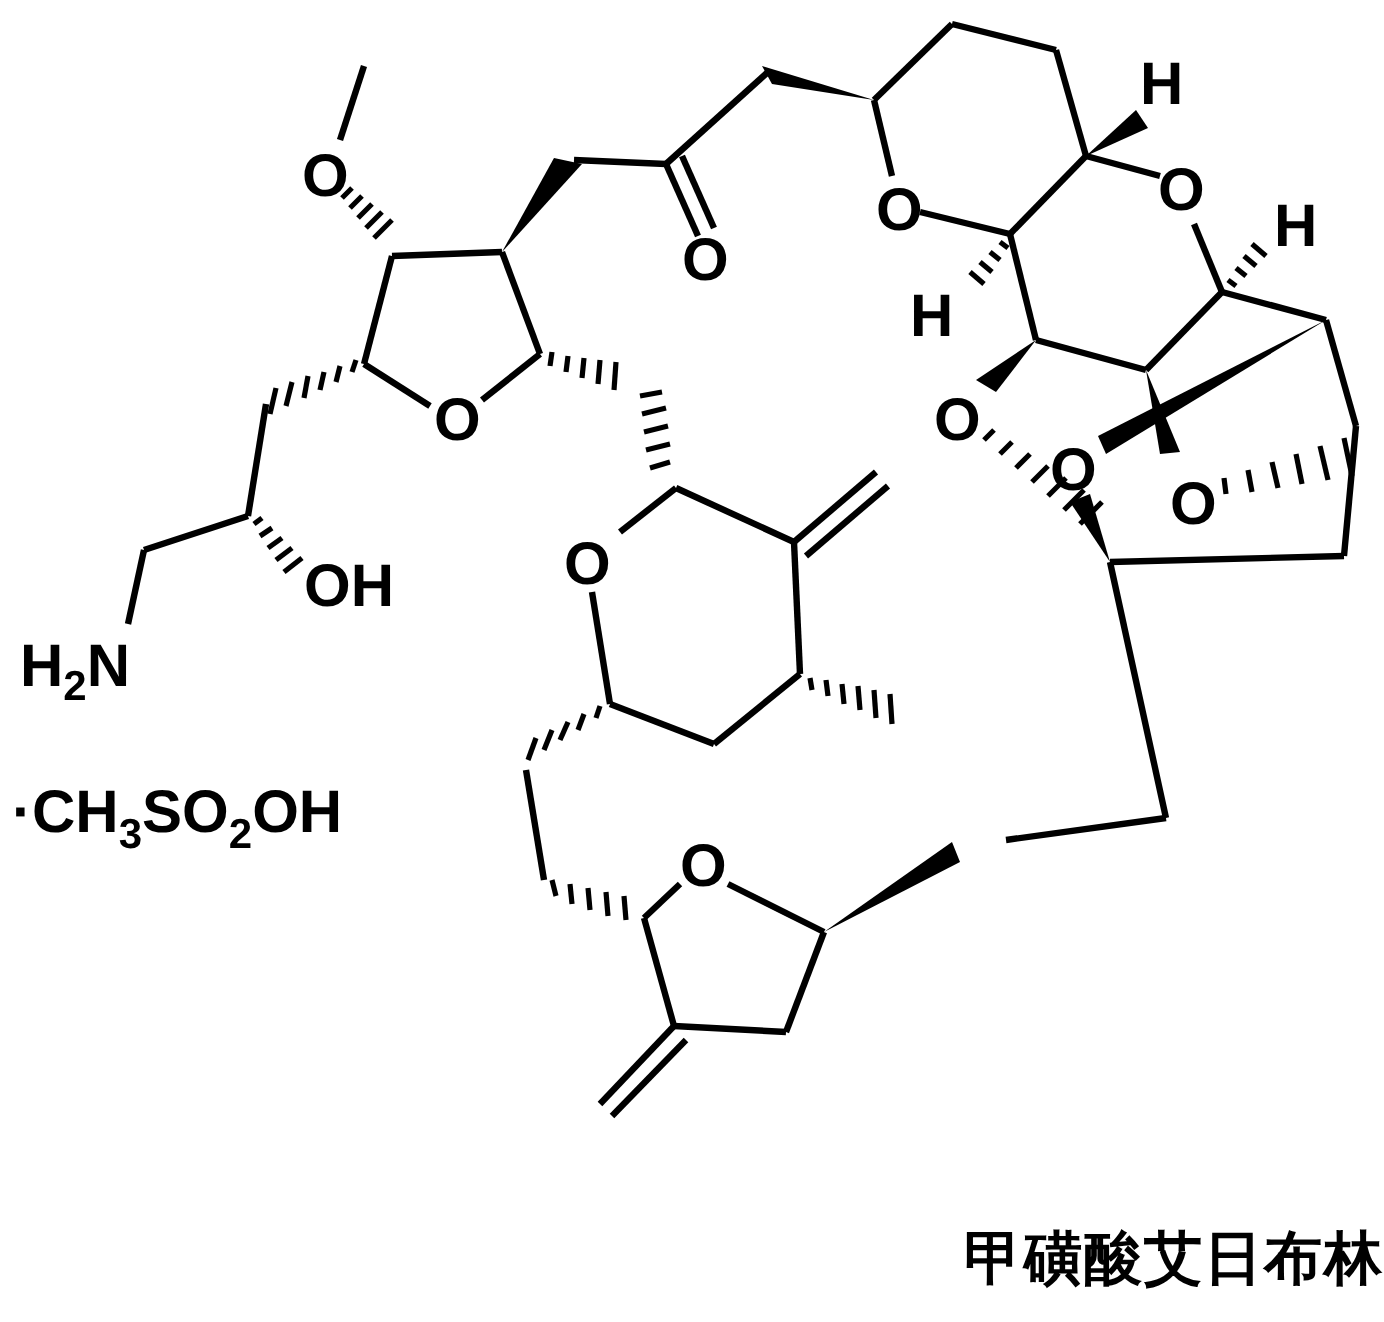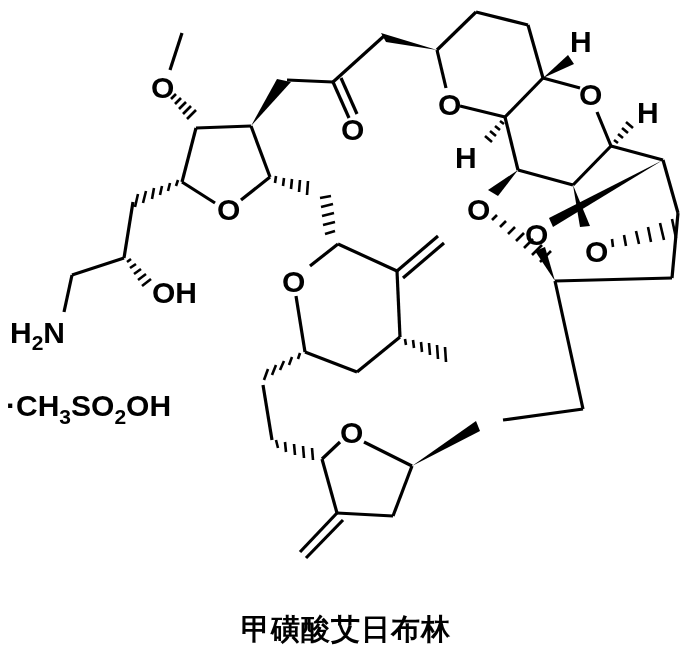--- a/index.html
+++ b/index.html
@@ -1,21 +1,21 @@
 <!DOCTYPE html>
 <html><head>
 <meta charset="utf-8">
 <style>
   html, body { margin: 0; padding: 0; background: #ffffff; }
   body { width: 692px; height: 661px; position: relative; overflow: hidden; font-family: "Liberation Sans", sans-serif; }
   #structure { position: absolute; left: 0; top: 0; width: 692px; height: 661px; }
   .bond { stroke: #000; stroke-width: 3.2; fill: none; stroke-linecap: butt; stroke-linejoin: miter; }
   .atom { font-family: "Liberation Sans", sans-serif; font-weight: bold; font-size: 30px; fill: #000; }
   .sub { font-size: 21px; }
-  .caption { position: absolute; left: 0; width: 692px; top: 610px; text-align: center; font-family: "DejaVu Sans", sans-serif; font-weight: bold; font-size: 29px; color: #000; letter-spacing: 1px; }
+  .caption { position: absolute; left: 0; width: 692px; top: 610px; text-align: right; font-family: "DejaVu Sans", sans-serif; font-weight: bold; font-size: 29px; color: #000; letter-spacing: 1px; }
 </style>
 </head>
 <body>
 
 <svg id="structure" viewBox="0 0 692 661" xmlns="http://www.w3.org/2000/svg">
   <defs>
     <pattern id="hash" width="4" height="4" patternUnits="userSpaceOnUse"></pattern>
   </defs>
 
   <g class="bond">

